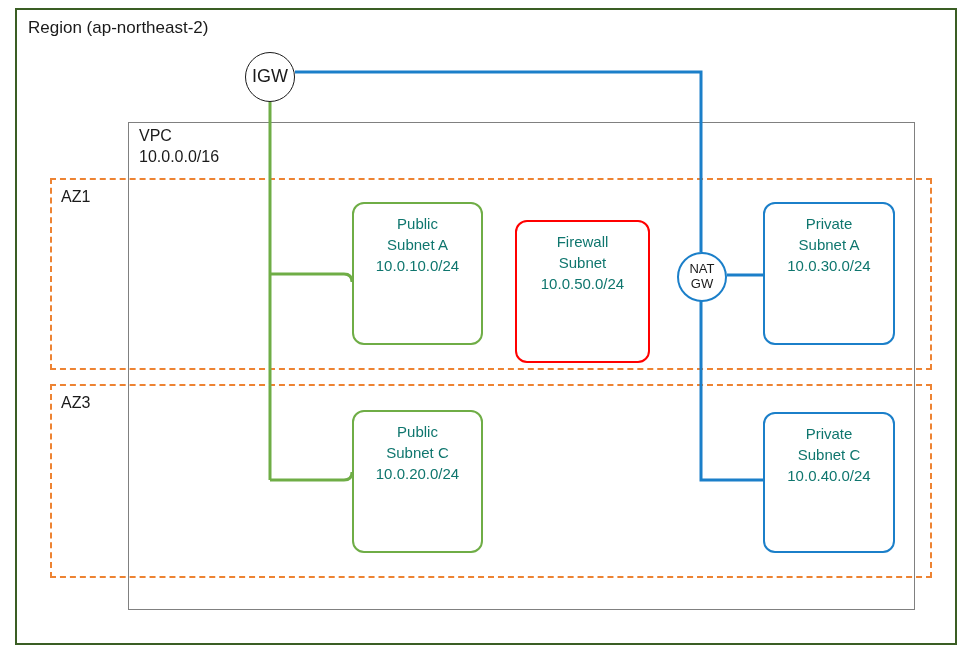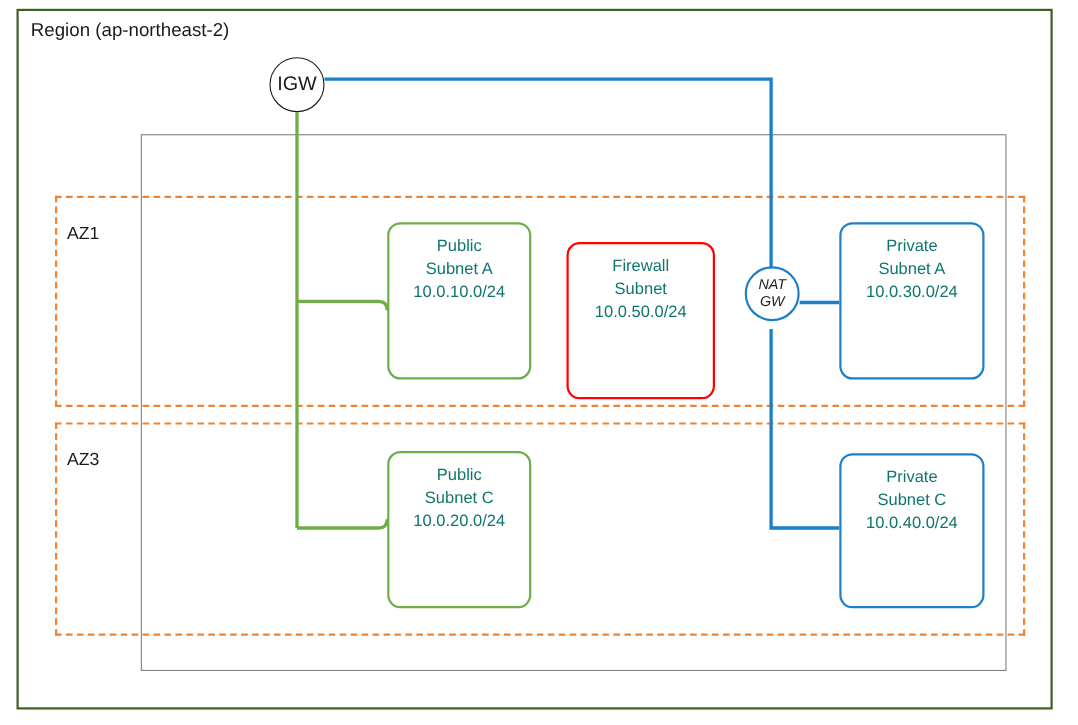--- a/index.html
+++ b/index.html
@@ -65,21 +65,20 @@
     box-sizing: border-box;
     background: transparent;
   }
   .az-box.az1 { left: 50px; top: 178px; width: 882px; height: 192px; }
   .az-box.az3 { left: 50px; top: 384px; width: 882px; height: 194px; }
   .az-label {
     position: absolute;
     font-size: 16px;
     color: #1a1a1a;
     white-space: nowrap;
-    margin-top: 16px;
   }
   .az-label.az1 { left: 61px; top: 188px; }
   .az-label.az3 { left: 61px; top: 394px; }
 
   
   .wires {
     position: absolute;
     left: 0; top: 0;
     width: 980px; height: 659px;
     pointer-events: none;
@@ -128,24 +127,23 @@
     line-height: 1.08;
     color: #1a1a1a;
     white-space: pre-line;
   }
   .gw.igw {
     left: 245px; top: 52px;
     width: 50px; height: 50px;
     border: 1.6px solid #1a1a1a;
   }
   .gw.natgw {
-    left: 677px; top: 242px;
+    left: 677px; top: 252px;
     width: 50px; height: 50px;
     border: 2.2px solid #1B7FC9;
-    font-style: italic;
   }
   .gw.natgw .gwtxt { font-size: 13px; line-height: 1.12; }
 </style>
 </head>
 <body>
 
 <div id="canvas">
 
   <div class="region-box"></div>
   <div class="region-label">Region (ap-northeast-2)</div>
@@ -161,20 +159,22 @@
     <path d="M270,274 L344,274 Q352,274 352,282" stroke="#6FAD46" stroke-width="3" fill="none"></path>
     <path d="M270,480 L344,480 Q352,480 352,472" stroke="#6FAD46" stroke-width="3" fill="none"></path>
 
     <path d="M295,72 L701,72 L701,252" stroke="#1B7FC9" stroke-width="3" fill="none"></path>
 
     <path d="M727,275 L763,275" stroke="#1B7FC9" stroke-width="3" fill="none"></path>
 
     <path d="M701,299 L701,480 L763,480" stroke="#1B7FC9" stroke-width="3" fill="none"></path>
   </svg>
 
+  <div class="vpc-label">VPC
+10.0.0.0/16</div>
   <div class="az-label az1">AZ1</div>
   <div class="az-label az3">AZ3</div>
 
   <div class="subnet green pub-a">
     <span class="txt">Public
 Subnet A
 10.0.10.0/24</span>
   </div>
 
   <div class="subnet red fw">

